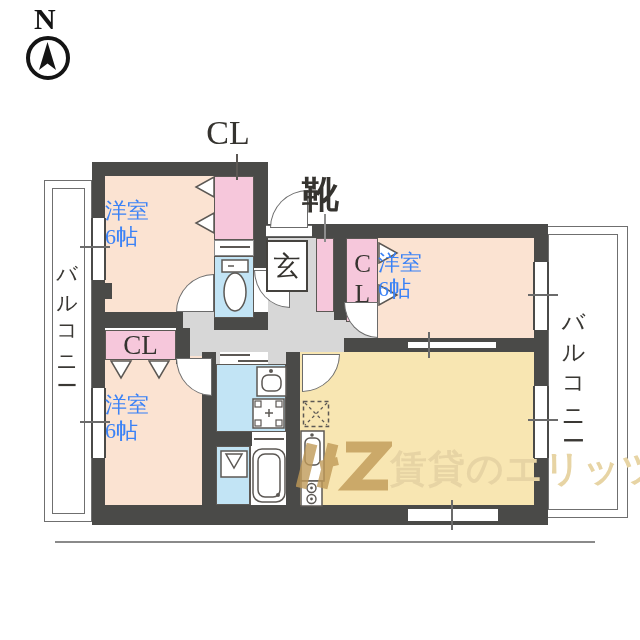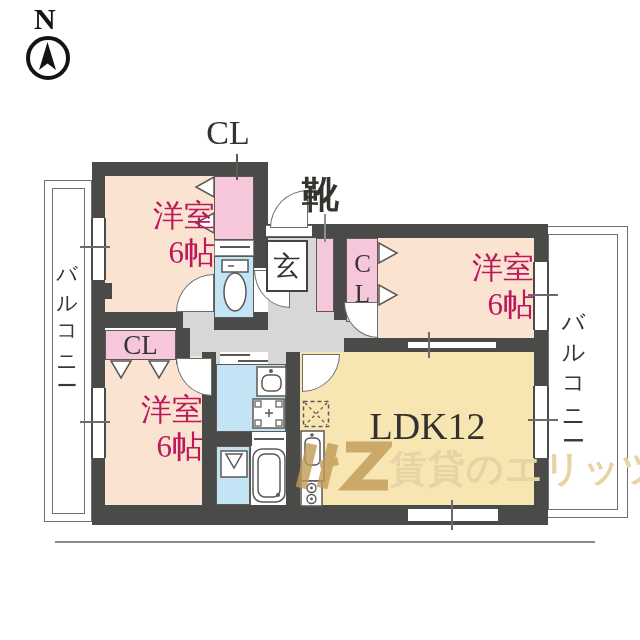--- a/index.html
+++ b/index.html
@@ -12,21 +12,21 @@
   .yellow{position:absolute;background:#f8e6b2;}
   .pink{position:absolute;background:#f6c7db;border:1.5px solid #5c5854;box-sizing:border-box;}
   .blue{position:absolute;background:#c2e4f5;border:1px solid #5c5854;box-sizing:border-box;}
   .whitebox{position:absolute;background:#fff;}
   .arc{position:absolute;background:#fff;border:1.5px solid #6b6b6b;box-sizing:border-box;}
   .winV{position:absolute;background:#fff;border-left:2px solid #4a4a48;border-right:2px solid #4a4a48;box-sizing:border-box;}
   .winH{position:absolute;background:#fff;border-top:2px solid #4a4a48;border-bottom:2px solid #4a4a48;box-sizing:border-box;}
   .tick{position:absolute;background:#6b6b6b;}
   .balc{position:absolute;border:1.5px solid #6f6f6f;box-sizing:border-box;background:transparent;}
   .vtext{writing-mode:vertical-rl;text-orientation:upright;letter-spacing:7px;font-size:21px;color:#3a3834;}
-  .roomlabel{position:absolute;text-align:right;font-size:31px;line-height:1.18;color:#be185d;}
+  .roomlabel{position:absolute;text-align:left;font-size:22px;line-height:1.18;color:#3b82f6;}
   .small-line{position:absolute;background:#5c5854;}
 </style>
 </head>
 <body>
 
 <div id="canvas">
 
   <div class="abs" style="left:34px;top:2px;font-size:30px;font-weight:bold;color:#141414;">N</div>
   <div class="abs" style="left:26px;top:36px;width:44px;height:44px;border:4.5px solid #141414;border-radius:50%;box-sizing:border-box;background:#fff;">
     <svg width="35" height="35" viewBox="0 0 35 35" style="position:absolute;left:0;top:0;">
@@ -197,21 +197,20 @@
     <div>6帖</div>
   </div>
   <div class="roomlabel" style="left:378px;top:250px;width:156px;">
     <div>洋室</div>
     <div>6帖</div>
   </div>
   <div class="roomlabel" style="left:105px;top:392px;width:98px;">
     <div>洋室</div>
     <div>6帖</div>
   </div>
-  <div class="abs" style="left:330px;top:404px;width:195px;text-align:center;font-size:38px;color:#33312d;">LDK12</div>
 
   <svg class="abs" style="left:296px;top:434px;opacity:0.8;" width="96" height="64" viewBox="0 0 96 64">
     <path d="M16 10 L5 54" stroke="#c09a58" stroke-width="11" fill="none"></path>
     <path d="M37 10 L26 54" stroke="#c09a58" stroke-width="11" fill="none"></path>
     <path d="M24 31 L42 27" stroke="#c09a58" stroke-width="8" fill="none"></path>
     <path d="M50 13 L88 13 L54 51 L92 51" stroke="#c09a58" stroke-width="11" fill="none"></path>
   </svg>
   <div class="abs" style="left:390px;top:444px;font-size:37px;font-weight:bold;color:#e7d4a4;letter-spacing:1px;white-space:nowrap;">賃貸のエリッツ</div>
 
 </div>

